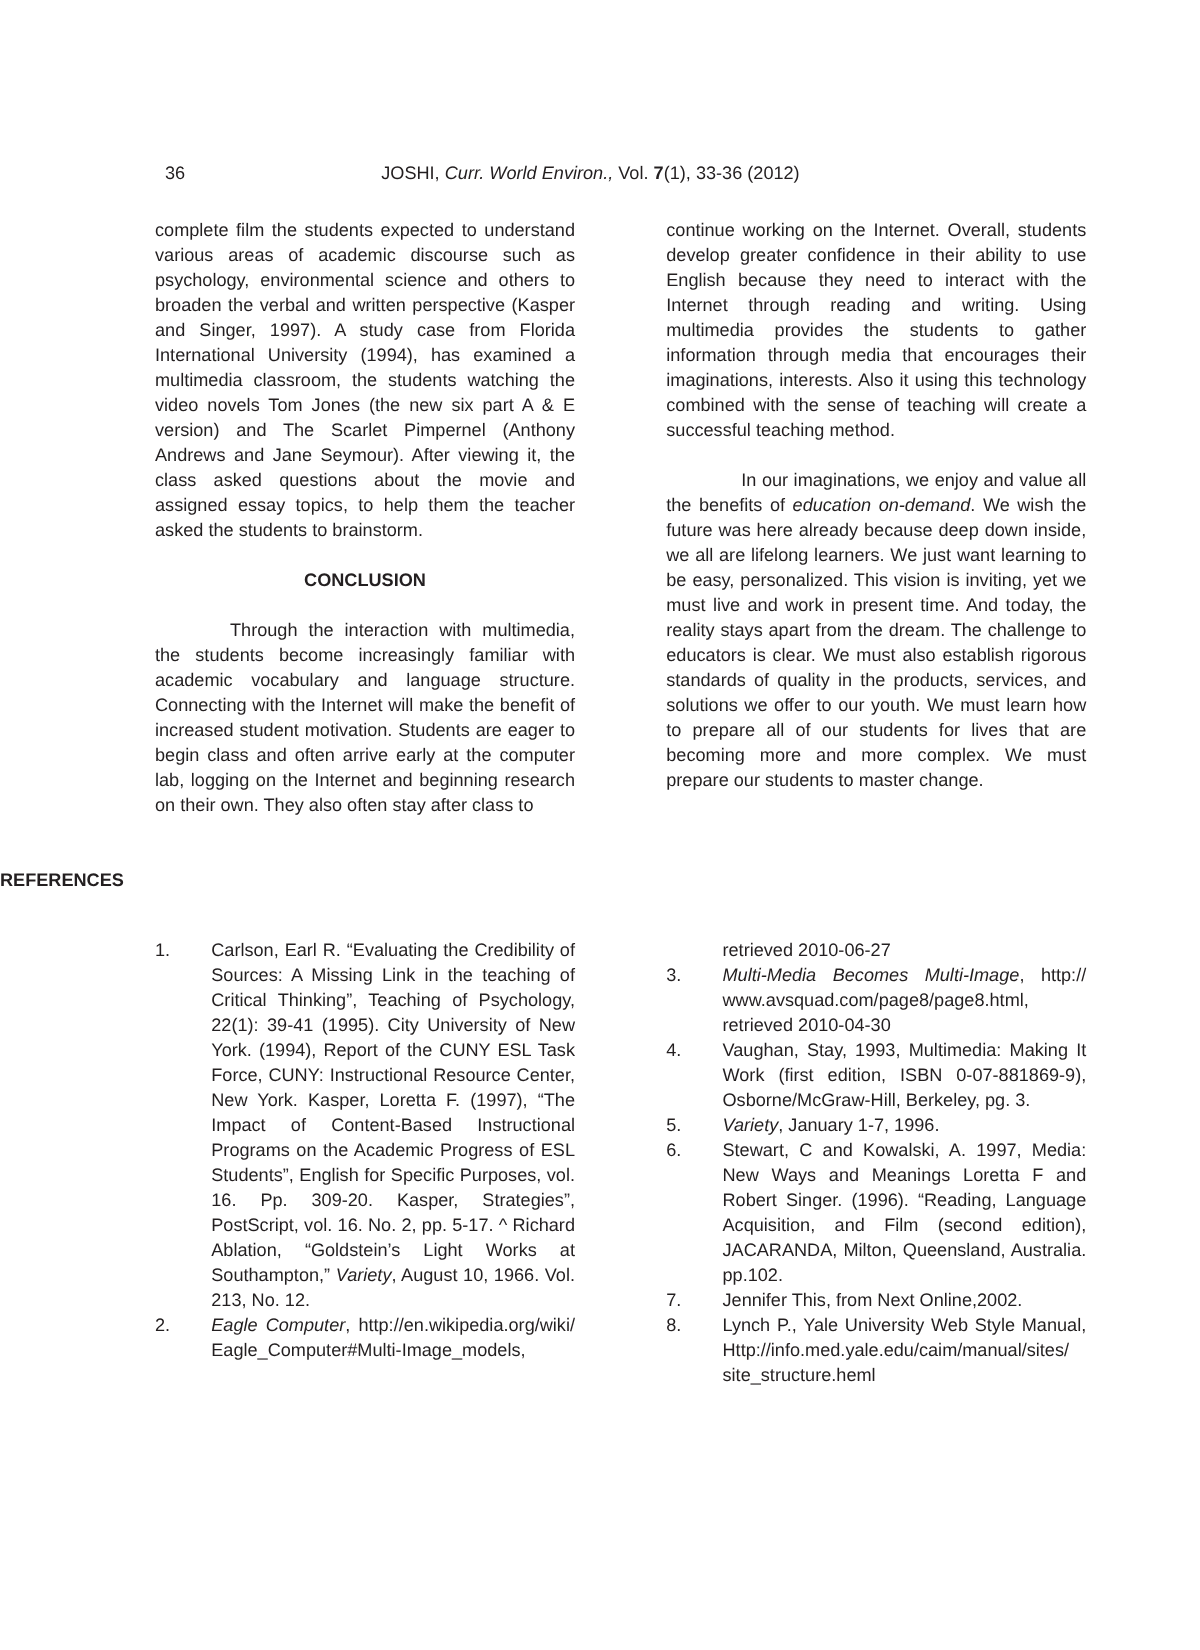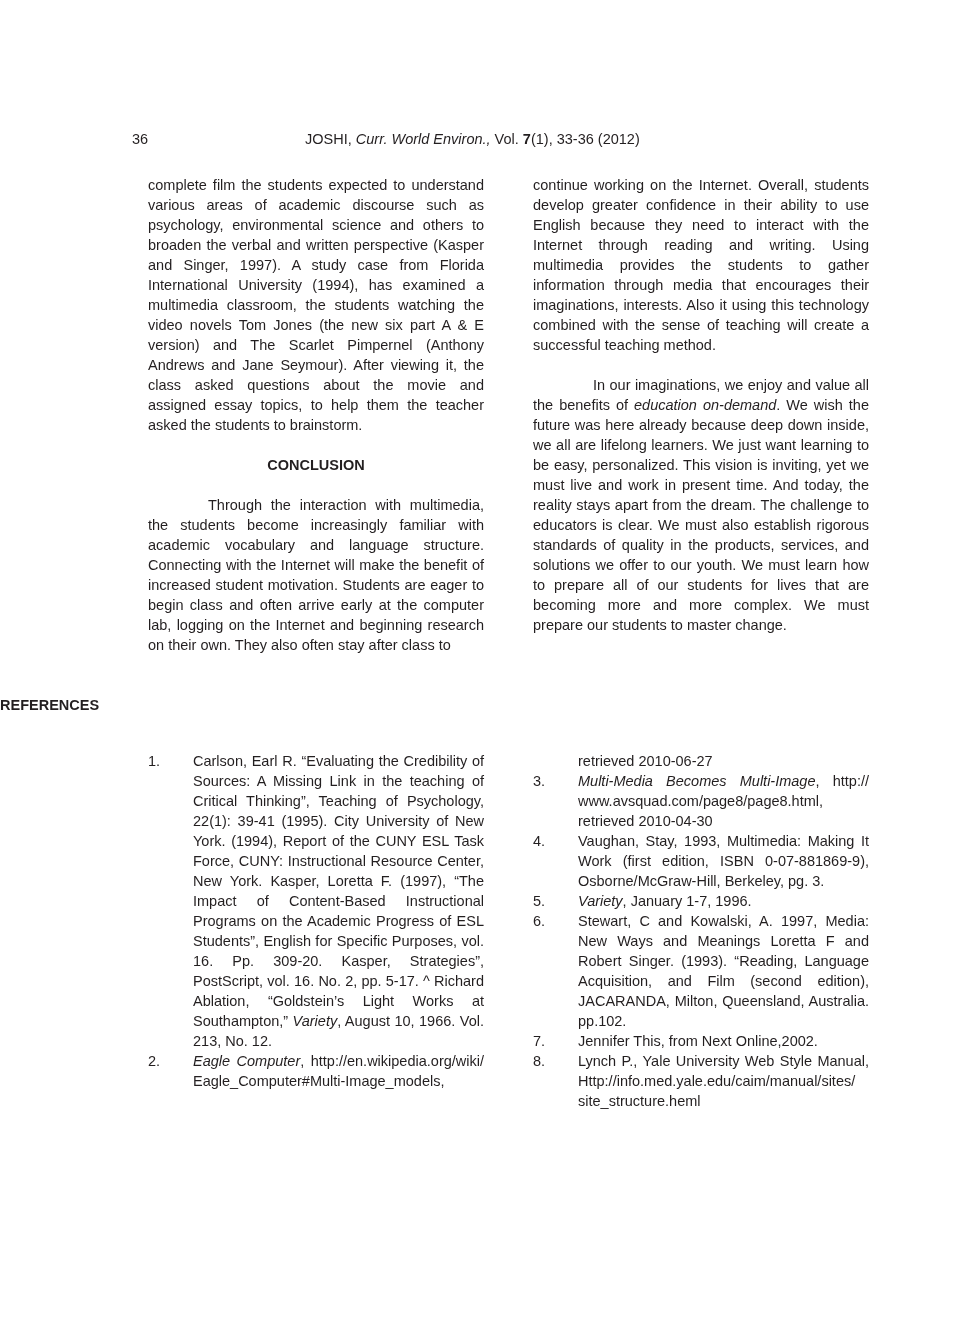--- a/index.html
+++ b/index.html
@@ -13,21 +13,21 @@
     font-size: 14.5px; line-height: 20px;
   }
   .page-num { position: absolute; left: 0; top: 0; }
   .running-head { position: absolute; left: 173px; top: 0; white-space: nowrap; }
   .col {
     position: absolute; width: 336px;
     font-size: 14.5px; line-height: 20px;
     text-align: justify;
   }
   .col p { margin: 0; }
-  .col-left { left: 148px; top: 175px; }
+  .col-left { left: 124px; top: 175px; }
   .col-right { left: 492px; top: 175px; margin-left: 41px; }
   .indent { text-indent: 60px; }
   .heading {
     font-weight: bold; text-align: center; margin: 20px 0 20px 0;
   }
   .spacer { height: 20px; }
   .ref-heading {
     position: absolute; top: 695px; left: 0; width: 815px; 
     font-weight: bold; font-size: 14.5px; line-height: 20px;
   }
@@ -80,21 +80,21 @@
   <div class="ref-item">
     <span class="ref-num">4.</span>
     <span class="ref-text">Vaughan, Stay, 1993, Multimedia: Making It Work (first edition, ISBN 0-07-881869-9), Osborne/McGraw-Hill, Berkeley, pg. 3.</span>
   </div>
   <div class="ref-item">
     <span class="ref-num">5.</span>
     <span class="ref-text"><i>Variety</i><span>, January 1-7, 1996.</span></span>
   </div>
   <div class="ref-item">
     <span class="ref-num">6.</span>
-    <span class="ref-text">Stewart, C and Kowalski, A. 1997, Media: New Ways and Meanings Loretta F and Robert Singer. (1993). “Reading, Language Acquisition, and Film (second edition), JACARANDA, Milton, Queensland, Australia. pp.102.</span>
+    <span class="ref-text">Stewart, C and Kowalski, A. 1997, Media: New Ways and Meanings Loretta F and Robert Singer. (1996). “Reading, Language Acquisition, and Film (second edition), JACARANDA, Milton, Queensland, Australia. pp.102.</span>
   </div>
   <div class="ref-item">
     <span class="ref-num">7.</span>
     <span class="ref-text">Jennifer This, from Next Online,2002.</span>
   </div>
   <div class="ref-item">
     <span class="ref-num">8.</span>
     <span class="ref-text">Lynch P., Yale University Web Style Manual, Http://info.med.yale.edu/caim/manual/sites/ site_structure.heml</span>
   </div>
 </div>

